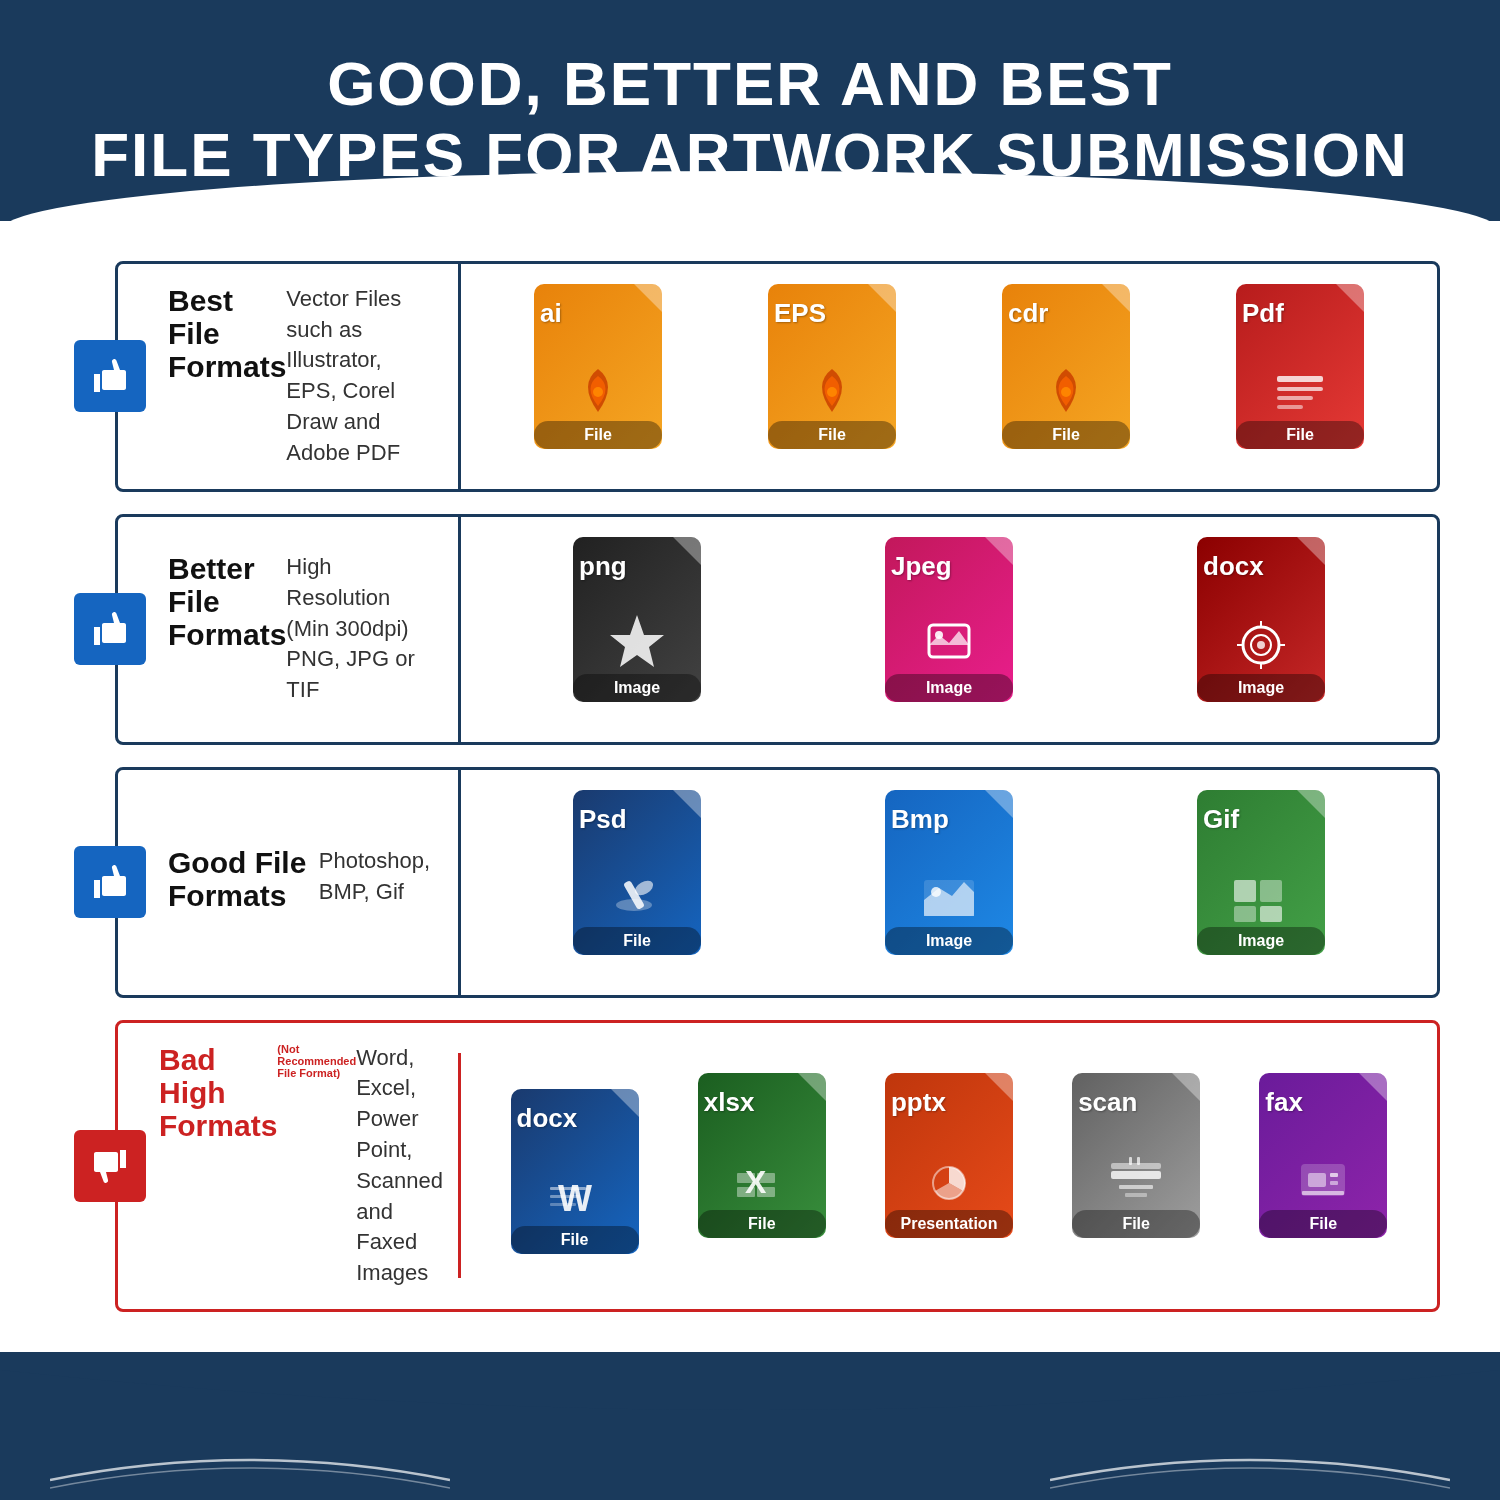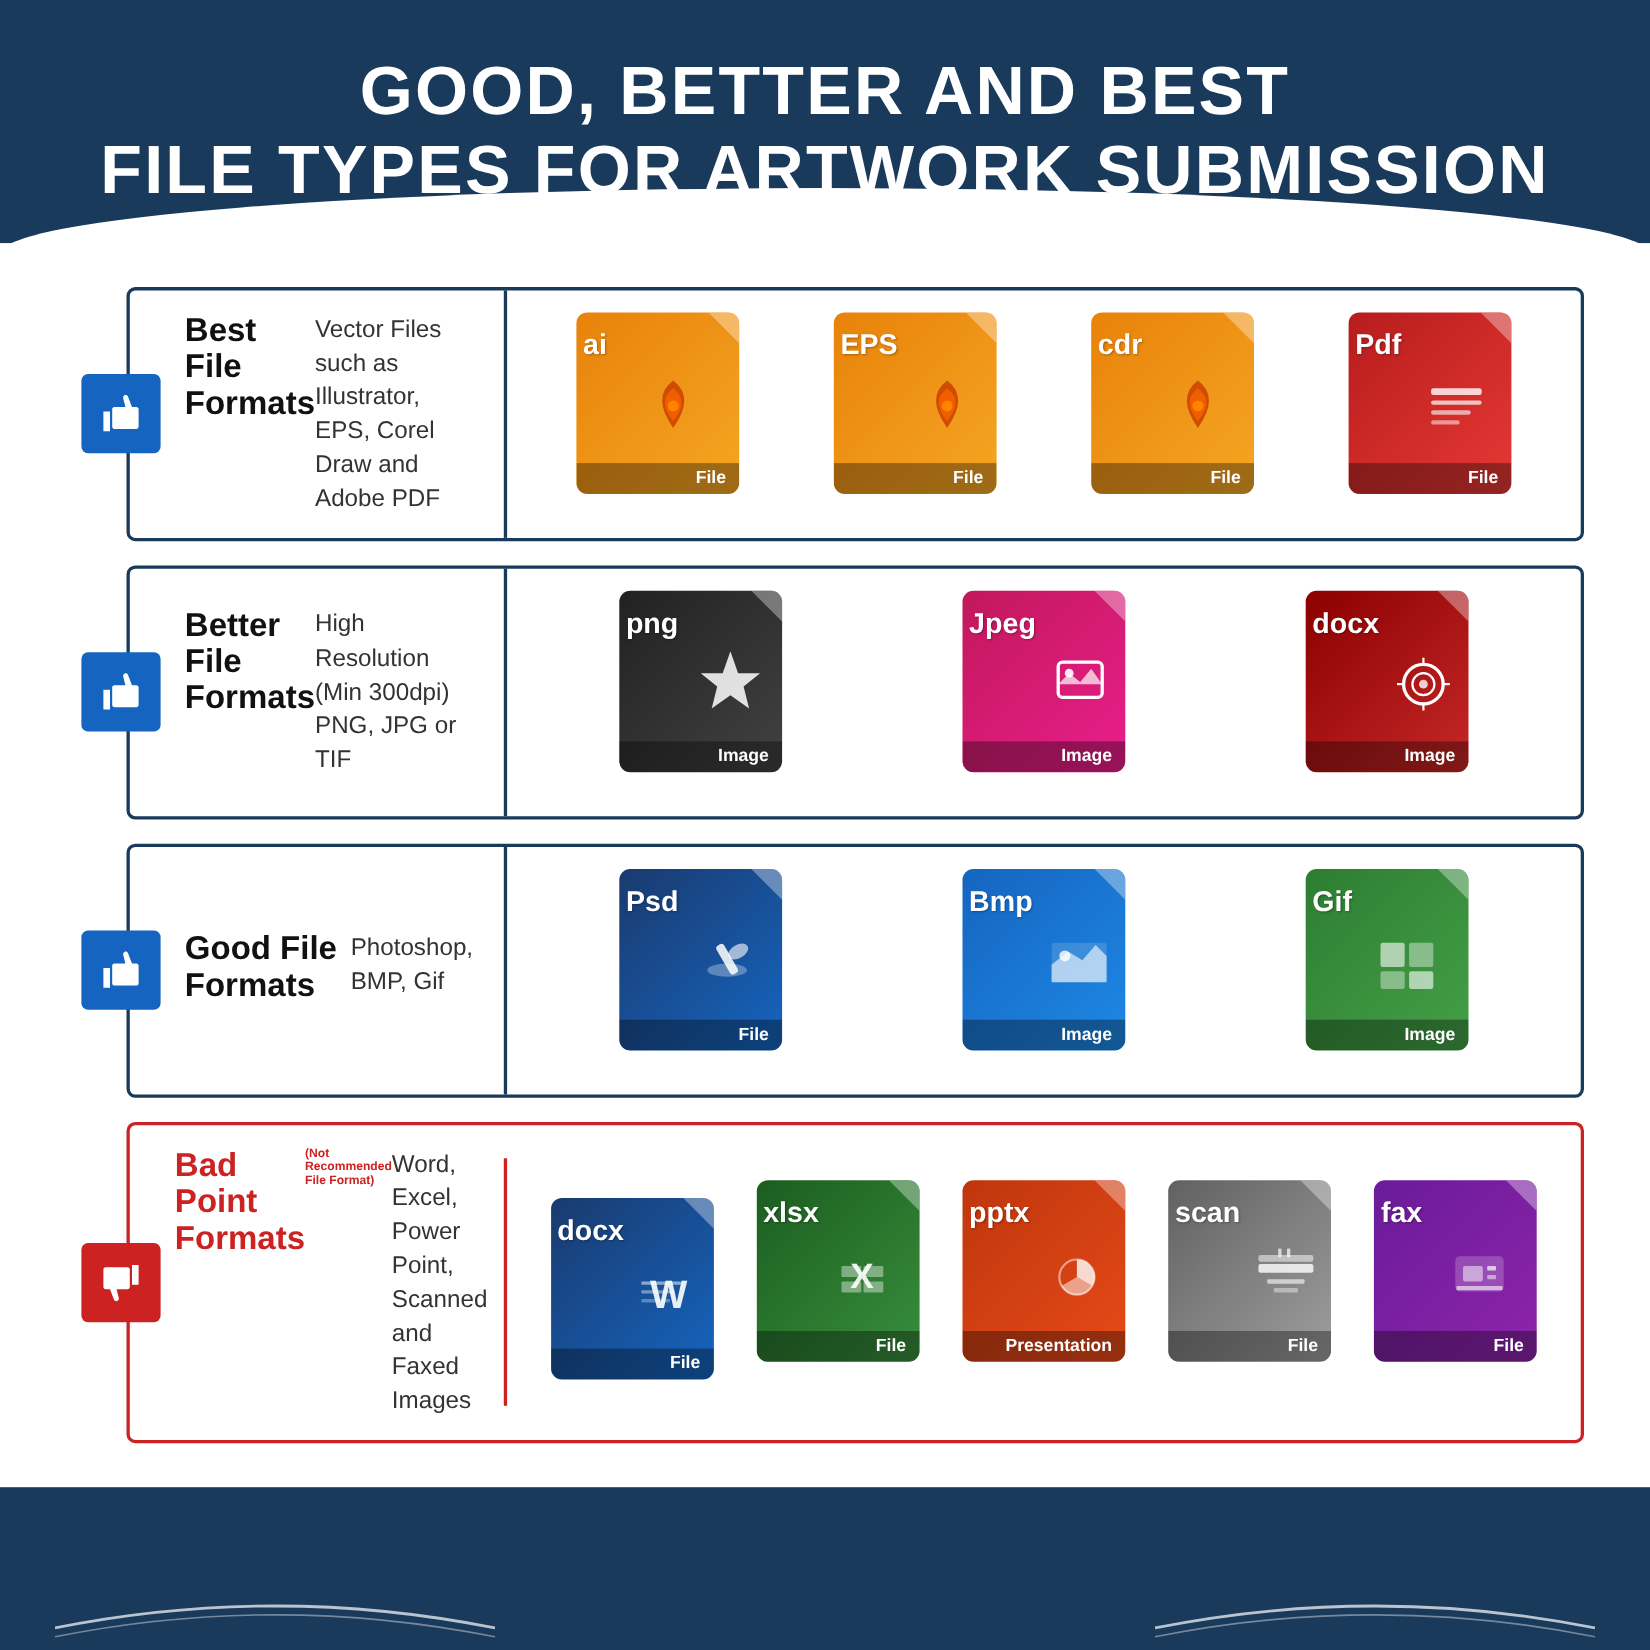--- a/index.html
+++ b/index.html
@@ -153,26 +153,26 @@
     .file-icon {
       display: flex;
       flex-direction: column;
       align-items: center;
       position: relative;
       width: 160px;
       height: 185px;
     }
 
     .file-body {
-      width: 148px;
+      width: 128px;
       height: 165px;
       border-radius: 10px 10px 10px 10px;
       position: relative;
       display: flex;
-      flex-direction: row;
+      flex-direction: column;
       align-items: center;
       justify-content: flex-start;
       overflow: hidden;
     }
 
     
     .file-body::after {
       content: '';
       position: absolute;
       top: 0;
@@ -199,27 +199,28 @@
       flex: 1;
       display: flex;
       align-items: center;
       justify-content: center;
       width: 100%;
     }
 
     .file-label-bar {
       background: rgba(0,0,0,0.35);
       width: 100%;
-      text-align: right;
+      text-align: center;
       color: white;
       font-size: 16px;
       font-weight: 600;
       padding: 5px 12px;
       position: absolute;
       bottom: 0;
+      border-radius: 14px;
     }
 
     
     .bg-orange { background: linear-gradient(135deg, #e8820a, #f5a623); }
     .bg-red { background: linear-gradient(135deg, #b71c1c, #e53935); }
     .bg-black { background: linear-gradient(135deg, #212121, #424242); }
     .bg-pink { background: linear-gradient(135deg, #c2185b, #e91e8c); }
     .bg-darkred { background: linear-gradient(135deg, #8b0000, #c62828); }
     .bg-navyblue { background: linear-gradient(135deg, #1a3a6e, #1565c0); }
     .bg-blue { background: linear-gradient(135deg, #1565c0, #1e88e5); }
@@ -445,21 +446,21 @@
         </div>
       </div>
 
       <div class="format-row bad" style="margin-left:55px;">
         <div class="thumbs-icon bad">
           <svg width="44" height="44" viewBox="0 0 44 44" fill="white">
             <path d="M38 24h-6V6h6v18zm-8 2c0 1.1-.9 2-2 2H18l2 8c.3 1.2-.4 2.4-1.5 2.8-1.2.4-2.5-.2-2.9-1.4L12 28H8c-1.1 0-2-.9-2-2V10c0-1.1.9-2 2-2h20c1.1 0 2 .9 2 2v16z"></path>
           </svg>
         </div>
         <div class="info-panel">
-          <div class="format-title bad">Bad Point Formats</div>
+          <div class="format-title bad">Bad High Formats</div>
           <div class="format-subtitle">(Not Recommended File Format)</div>
           <div class="format-desc">Word, Excel, Power Point, Scanned and Faxed Images</div>
         </div>
         <div class="files-panel bad">
 
           <div class="file-icon">
             <div class="file-body bg-msblue">
               <div class="file-ext">docx</div>
               <div class="file-icon-graphic">
                 <svg class="icon-svg" viewBox="0 0 70 70" fill="none">

